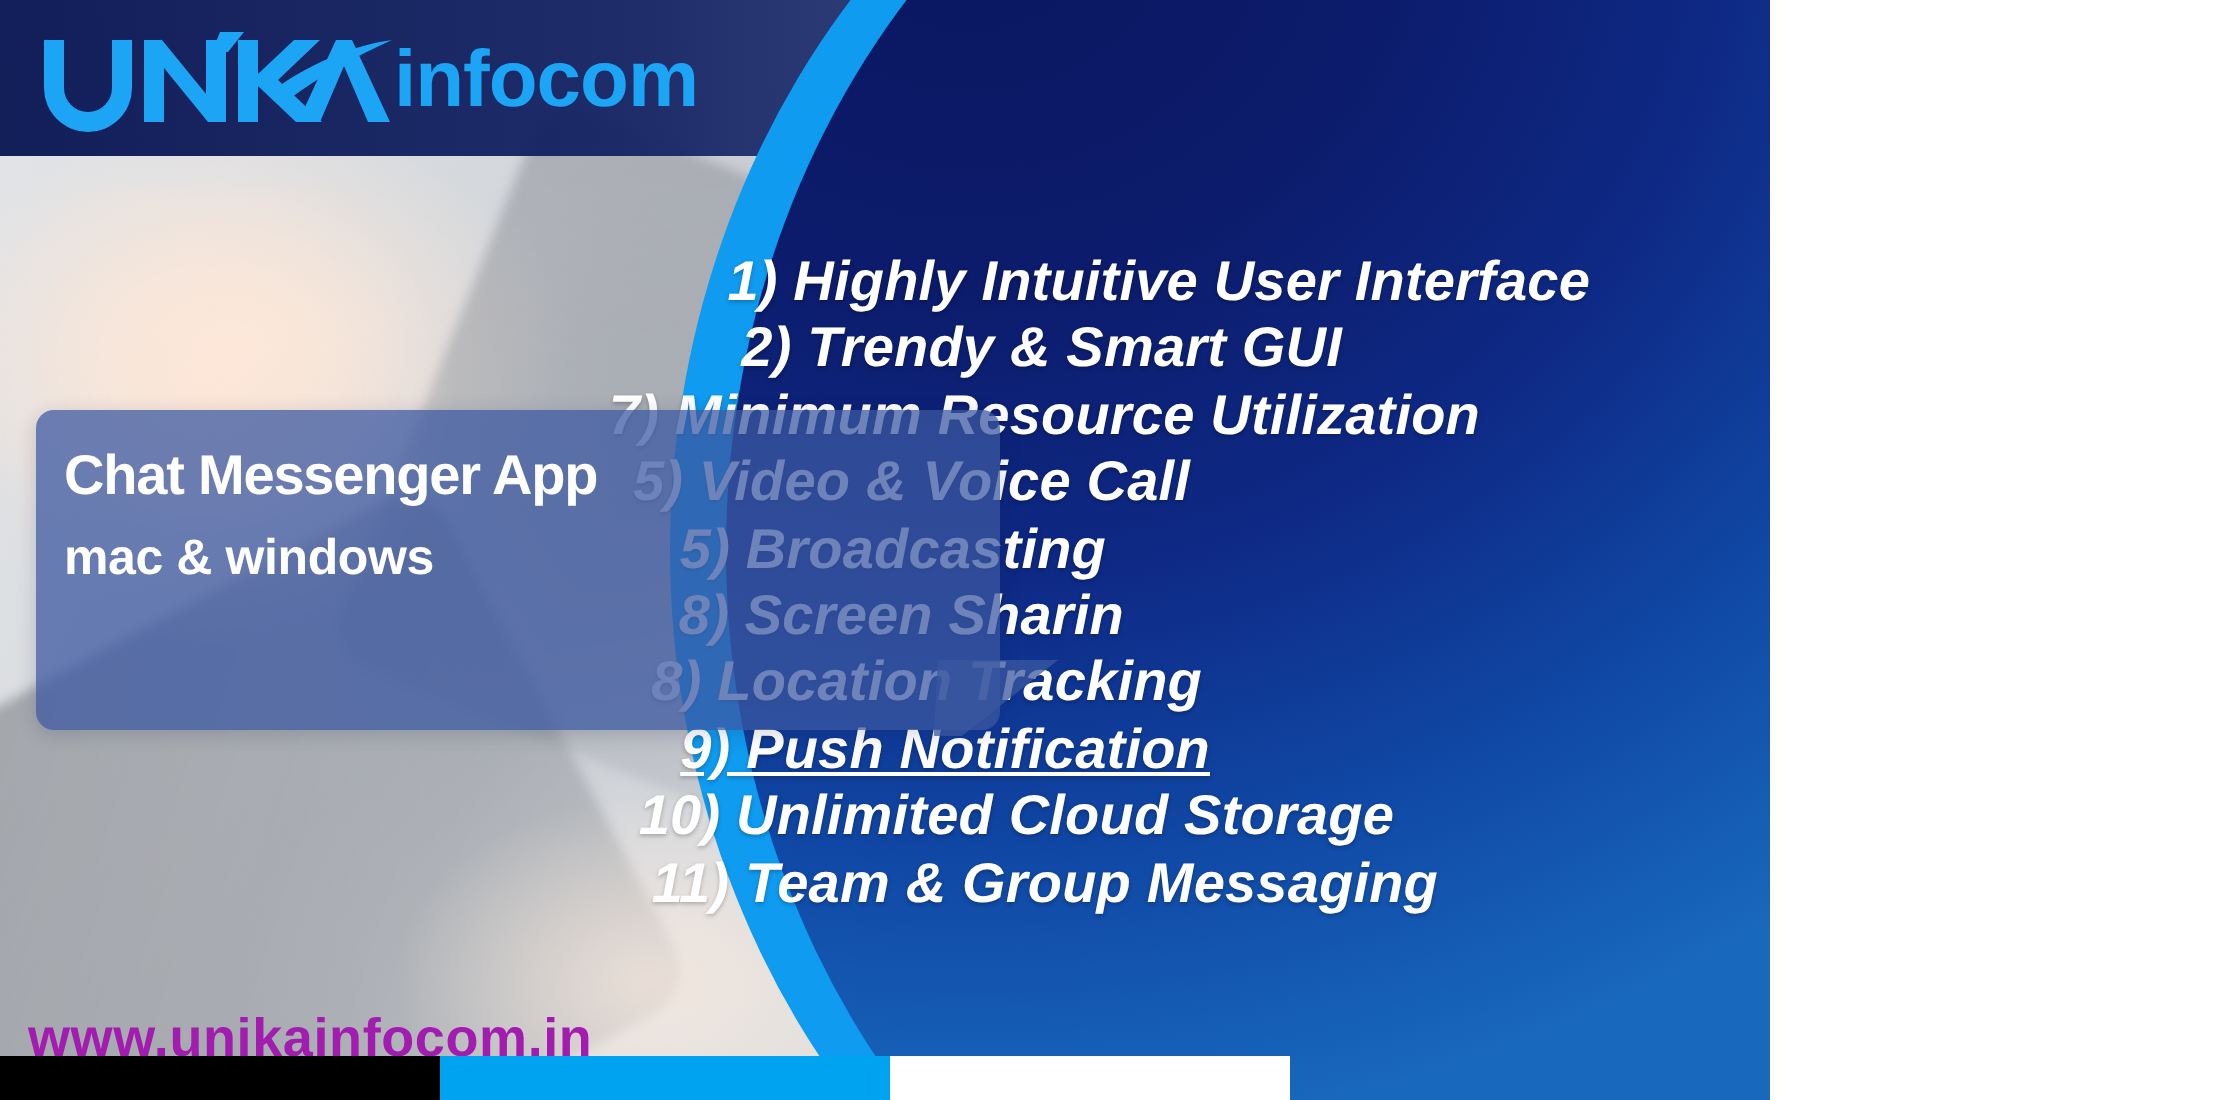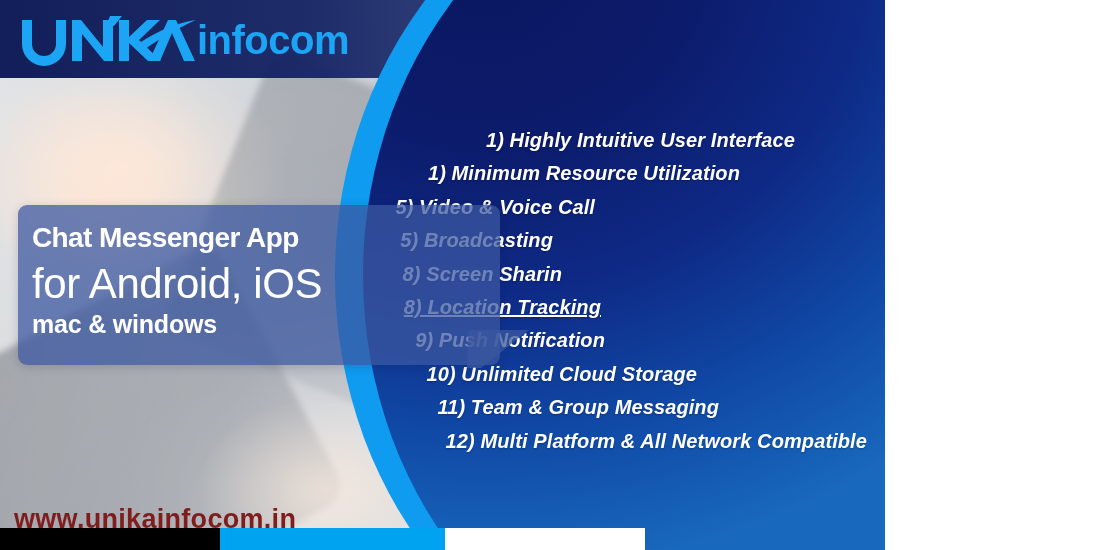--- a/index.html
+++ b/index.html
@@ -173,37 +173,37 @@
     position: absolute;
     right: 18px; top: 124px;
     width: 560px;
     display: flex;
     flex-direction: column;
     align-items: flex-end;
     gap: 0;
   }
   .feature-item {
     color: #ffffff;
-    font-size: 20px;
+    font-size: 28px;
     font-weight: 700;
     font-style: italic;
     line-height: 33.4px;
     white-space: nowrap;
     letter-spacing: 0.1px;
     text-shadow: 0 1px 2px rgba(0,0,0,0.25);
   }
   .feature-item.f1  { margin-right: 72px; }
   .feature-item.f2  { margin-right: 196px; }
   .feature-item.f3  { margin-right: 127px; }
   .feature-item.f4  { margin-right: 335px; }
   .feature-item.f5  { margin-right: 272px; }
   .feature-item.f6  { margin-right: 314px; }
   .feature-item.f7  { margin-right: 305px; }
-  .feature-item.f8  { margin-right: 266px; text-decoration: underline; }
-  .feature-item.f9  { margin-right: 262px; }
+  .feature-item.f8  { margin-right: 266px; }
+  .feature-item.f9  { margin-right: 262px; text-decoration: underline; }
   .feature-item.f10 { margin-right: 170px; text-align: center; }
   .feature-item.f11 { margin-right: 148px; }
   .feature-item.f12 { margin-right: 0px; }
 
   
   .bubble {
     position: absolute;
     left: 18px; top: 205px;
     width: 482px; height: 160px;
     background: rgba(59,88,160,0.74);
@@ -248,21 +248,21 @@
     white-space: nowrap;
     margin-top: 2px;
   }
 
   
   .site-url {
     position: absolute;
     left: 14px; top: 504px;
     font-size: 27px;
     font-weight: 700;
-    color: #7f1d1d;
+    color: #a21caf;
     letter-spacing: 0.3px;
     white-space: nowrap;
   }
 
   
   .bottom-bar {
     position: absolute;
     left: 0; bottom: 0;
     width: 1110px; height: 22px;
     display: flex;
@@ -308,36 +308,35 @@
     <span class="logo-word">infocom</span>
   </div>
 
   <div class="curve-wrap">
     <div class="cyan-curve"></div>
     <div class="navy-curve"></div>
   </div>
 
   <div class="features">
     <div class="feature-item f1">1) Highly Intuitive User Interface</div>
-    <div class="feature-item f3">1) Minimum Resource Utilization</div>
+    <div class="feature-item f2">2) Trendy &amp; Smart GUI</div>
+    <div class="feature-item f3">7) Minimum Resource Utilization</div>
     <div class="feature-item f5">5) Video &amp; Voice Call</div>
     <div class="feature-item f6">5) Broadcasting</div>
     <div class="feature-item f7">8) Screen Sharin</div>
     <div class="feature-item f8">8) Location Tracking</div>
     <div class="feature-item f9">9) Push Notification</div>
     <div class="feature-item f10">10) Unlimited Cloud Storage</div>
     <div class="feature-item f11">11) Team &amp; Group Messaging</div>
-    <div class="feature-item f12">12) Multi Platform &amp; All Network Compatible</div>
   </div>
 
   <div class="bubble"></div>
   <div class="bubble-tail"></div>
   <div class="bubble-inner">
     <div class="head-l1">Chat Messenger App</div>
-    <div class="head-l2">for Android, iOS</div>
     <div class="head-l3">mac &amp; windows</div>
   </div>
 
   <div class="site-url">www.unikainfocom.in</div>
 
   <div class="bottom-bar">
     <div class="seg-black"></div>
     <div class="seg-cyan"></div>
     <div class="seg-white"></div>
     <div class="seg-rest"></div>

